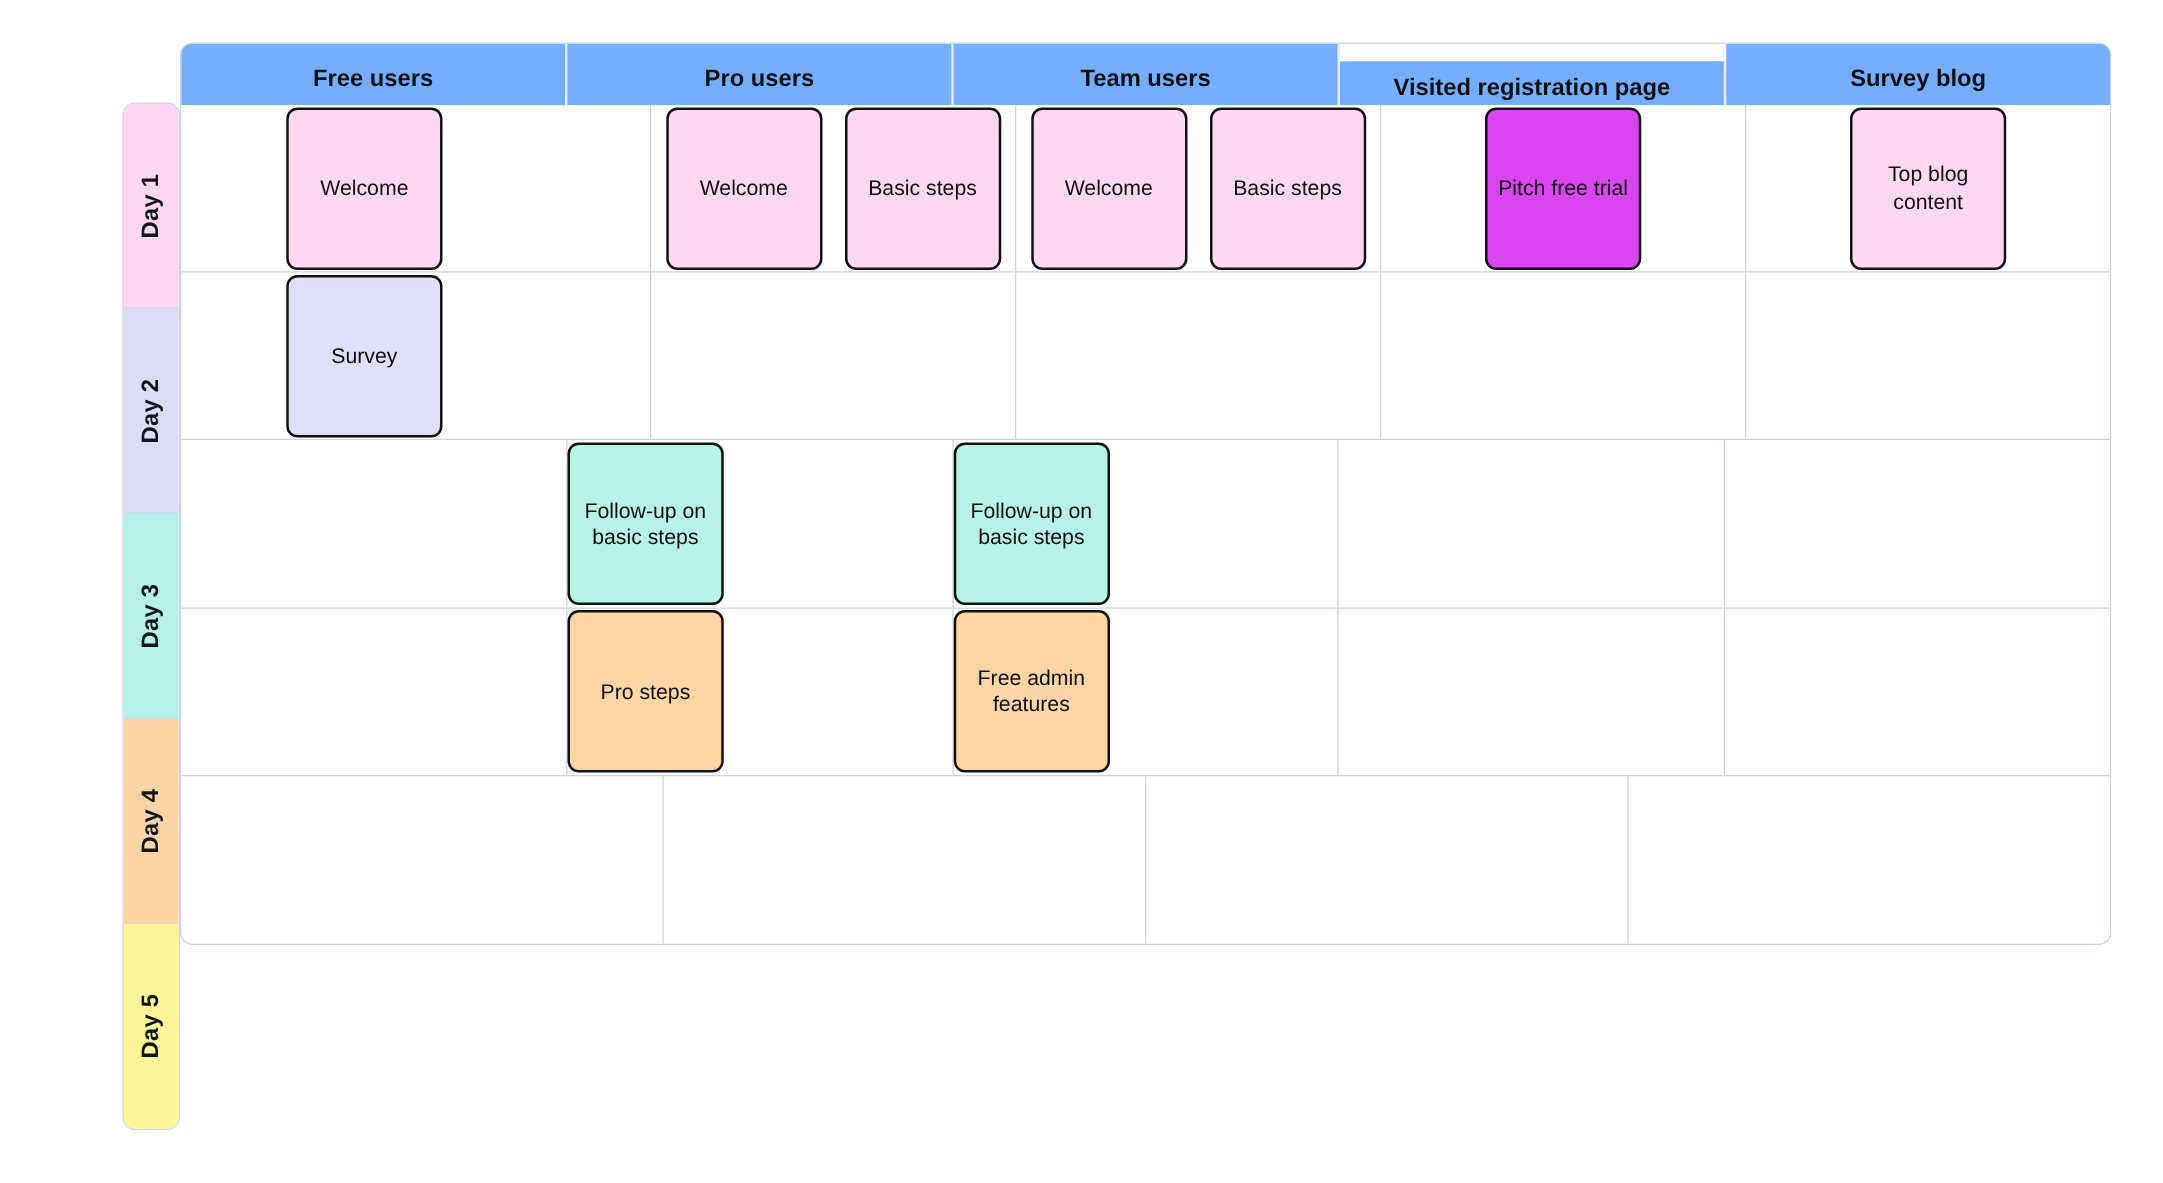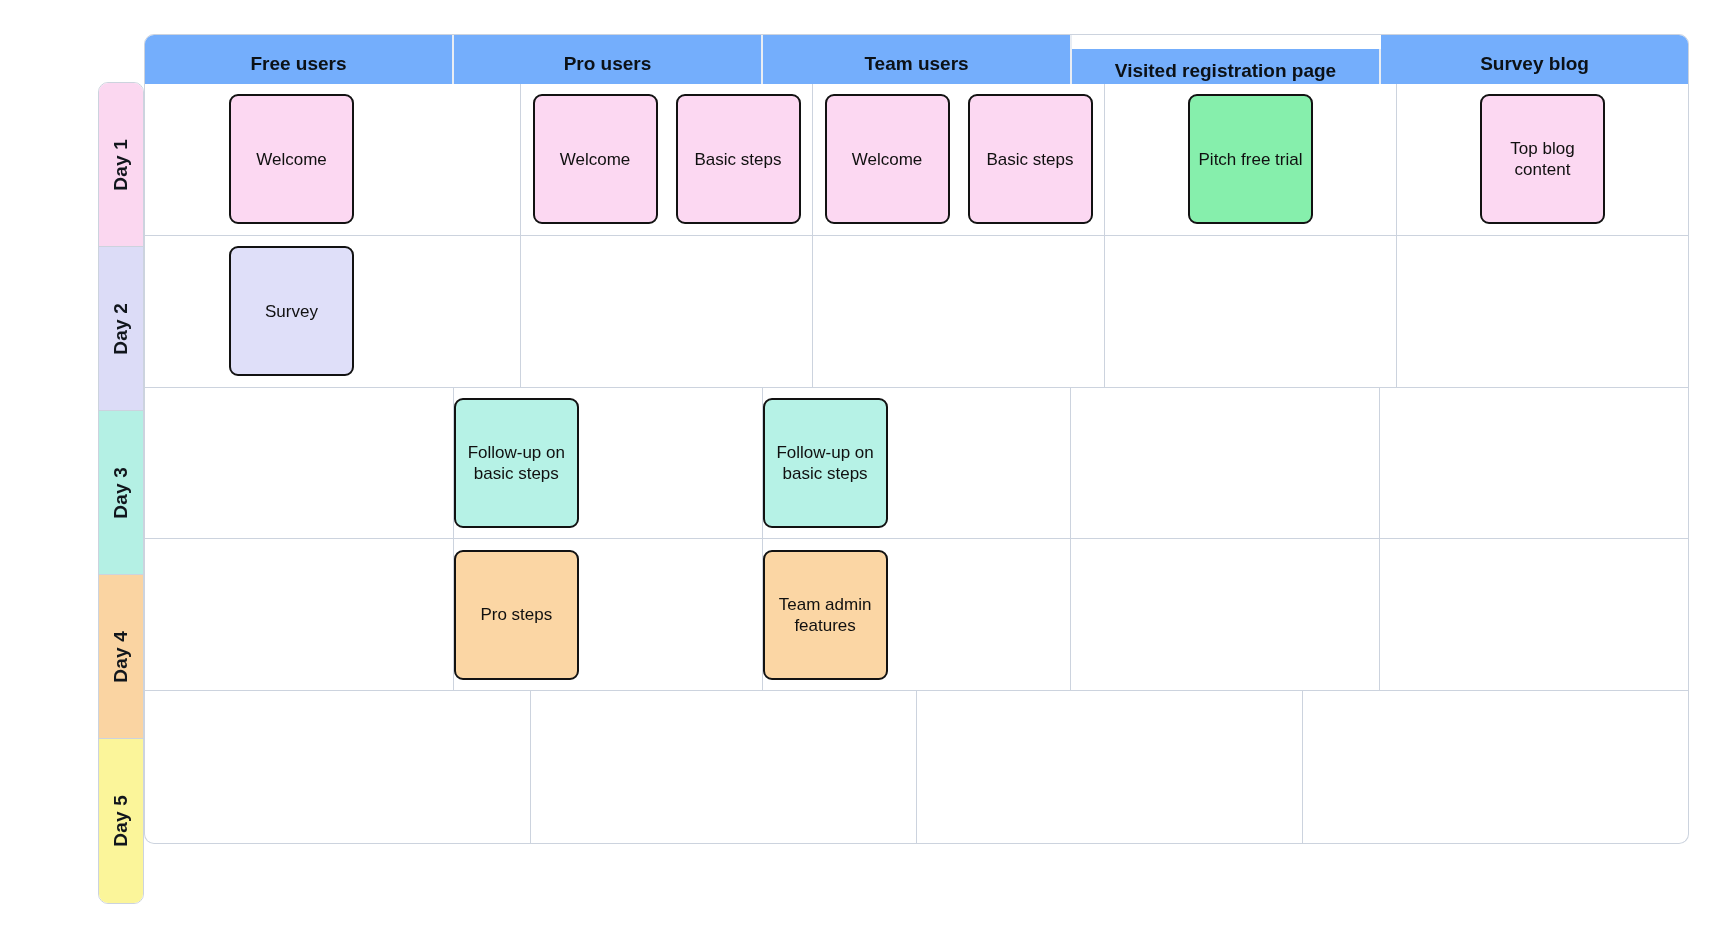--- a/index.html
+++ b/index.html
@@ -82,21 +82,21 @@
     text-align: center;
     white-space: nowrap;
   }
 
   
   .grid-body {
     position: absolute;
     left: 144px;
     top: 84px;
     width: 1545px;
-    height: 760px;
+    height: 672px;
     border: 1px solid #ccd3de;
     border-top: none;
     box-sizing: border-box;
     border-radius: 0 0 10px 10px;
     background: #fff;
     overflow: hidden;
   }
   .grid-row {
     position: relative;
     height: 20%;
@@ -199,21 +199,21 @@
         </div>
         <div class="grid-cell align-pair">
           <div class="card" style="background: rgb(252, 216, 242); border-color: rgb(18, 18, 18);">
             <span>Welcome</span>
           </div>
           <div class="card" style="background: rgb(252, 216, 242); border-color: rgb(18, 18, 18);">
             <span>Basic steps</span>
           </div>
         </div>
         <div class="grid-cell align-center">
-          <div class="card" style="background: #86efac; border-color: rgb(18, 18, 18);">
+          <div class="card" style="background: #d946ef; border-color: rgb(18, 18, 18);">
             <span>Pitch free trial</span>
           </div>
         </div>
         <div class="grid-cell align-center">
           <div class="card" style="background: rgb(252, 216, 242); border-color: rgb(18, 18, 18);">
             <span>Top blog content</span>
           </div>
         </div>
       </div>
       <div class="grid-row">
@@ -244,21 +244,21 @@
       </div>
       <div class="grid-row">
         <div class="grid-cell align-center"></div>
         <div class="grid-cell align-right">
           <div class="card" style="background: rgb(251, 214, 164); border-color: rgb(18, 18, 18);">
             <span>Pro steps</span>
           </div>
         </div>
         <div class="grid-cell align-right">
           <div class="card" style="background: rgb(251, 214, 164); border-color: rgb(18, 18, 18);">
-            <span>Team admin features</span>
+            <span>Free admin features</span>
           </div>
         </div>
         <div class="grid-cell align-center"></div>
         <div class="grid-cell align-center"></div>
       </div>
       <div class="grid-row">
         <div class="grid-cell align-center"></div>
         <div class="grid-cell align-center"></div>
         <div class="grid-cell align-center"></div>
         <div class="grid-cell align-center"></div>

